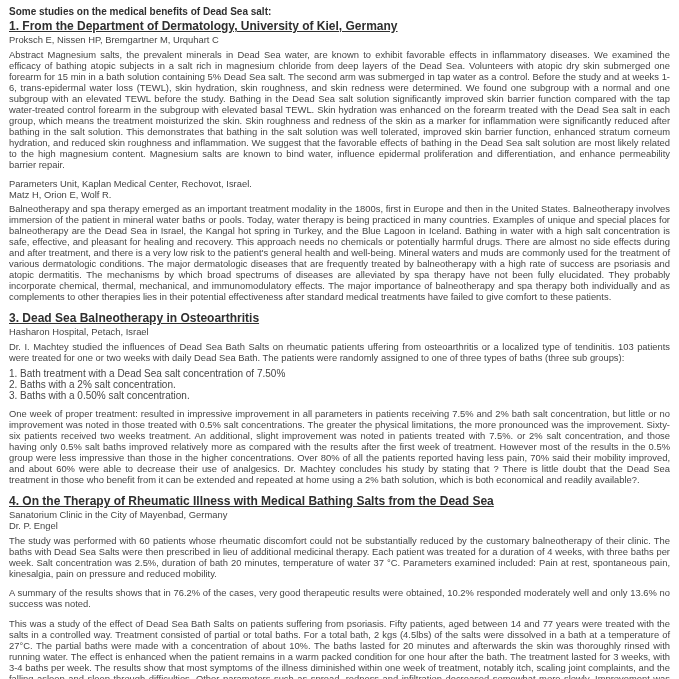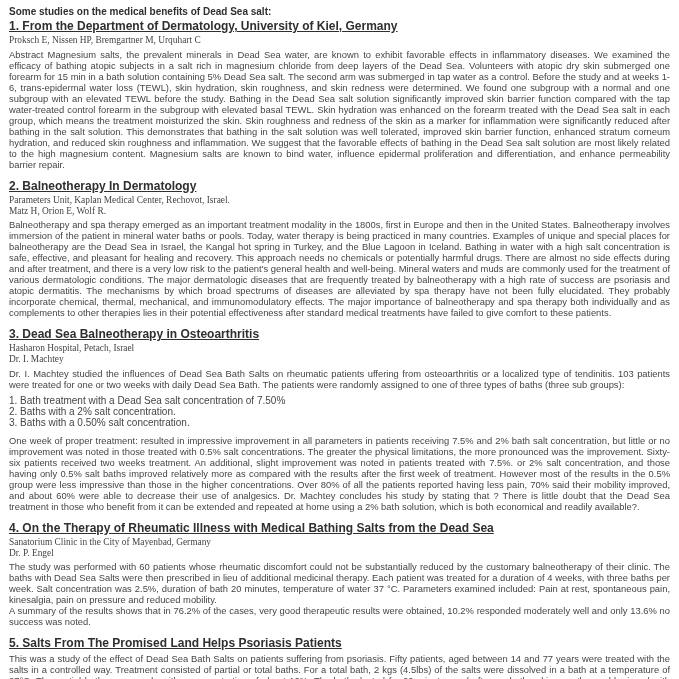--- a/index.html
+++ b/index.html
@@ -23,21 +23,20 @@
     font-size: 12px;
     font-weight: bold;
     text-decoration: underline;
     color: #2f2f2f;
     margin-bottom: 2px;
   }
   .meta {
     font-size: 9.4px;
     line-height: 10.8px;
     color: #454545;
-    font-family: Liberation Serif, serif;
   }
   p.body-text {
     font-size: 9.4px;
     line-height: 11px;
     text-align: justify;
     color: #454545;
     margin-top: 3px;
   }
   ul.plain-list {
     list-style: none;
@@ -56,45 +55,42 @@
 
   <div class="doc-title">Some studies on the medical benefits of Dead Sea salt:</div>
 
   <section>
     <div class="sec-heading">1. From the Department of Dermatology, University of Kiel, Germany</div>
     <div class="meta">Proksch E, Nissen HP, Bremgartner M, Urquhart C</div>
     <p class="body-text">Abstract Magnesium salts, the prevalent minerals in Dead Sea water, are known to exhibit favorable effects in inflammatory diseases. We examined the efficacy of bathing atopic subjects in a salt rich in magnesium chloride from deep layers of the Dead Sea. Volunteers with atopic dry skin submerged one forearm for 15 min in a bath solution containing 5% Dead Sea salt. The second arm was submerged in tap water as a control. Before the study and at weeks 1-6, trans-epidermal water loss (TEWL), skin hydration, skin roughness, and skin redness were determined. We found one subgroup with a normal and one subgroup with an elevated TEWL before the study. Bathing in the Dead Sea salt solution significantly improved skin barrier function compared with the tap water-treated control forearm in the subgroup with elevated basal TEWL. Skin hydration was enhanced on the forearm treated with the Dead Sea salt in each group, which means the treatment moisturized the skin. Skin roughness and redness of the skin as a marker for inflammation were significantly reduced after bathing in the salt solution. This demonstrates that bathing in the salt solution was well tolerated, improved skin barrier function, enhanced stratum corneum hydration, and reduced skin roughness and inflammation. We suggest that the favorable effects of bathing in the Dead Sea salt solution are most likely related to the high magnesium content. Magnesium salts are known to bind water, influence epidermal proliferation and differentiation, and enhance permeability barrier repair.</p>
   </section>
 
   <section>
-    <div class="sec-heading">2. Balneotherapy In Dermatology</div>
     <div class="meta">Parameters Unit, Kaplan Medical Center, Rechovot, Israel.</div>
     <div class="meta">Matz H, Orion E, Wolf R.</div>
     <p class="body-text">Balneotherapy and spa therapy emerged as an important treatment modality in the 1800s, first in Europe and then in the United States. Balneotherapy involves immersion of the patient in mineral water baths or pools. Today, water therapy is being practiced in many countries. Examples of unique and special places for balneotherapy are the Dead Sea in Israel, the Kangal hot spring in Turkey, and the Blue Lagoon in Iceland. Bathing in water with a high salt concentration is safe, effective, and pleasant for healing and recovery. This approach needs no chemicals or potentially harmful drugs. There are almost no side effects during and after treatment, and there is a very low risk to the patient's general health and well-being. Mineral waters and muds are commonly used for the treatment of various dermatologic conditions. The major dermatologic diseases that are frequently treated by balneotherapy with a high rate of success are psoriasis and atopic dermatitis. The mechanisms by which broad spectrums of diseases are alleviated by spa therapy have not been fully elucidated. They probably incorporate chemical, thermal, mechanical, and immunomodulatory effects. The major importance of balneotherapy and spa therapy both individually and as complements to other therapies lies in their potential effectiveness after standard medical treatments have failed to give comfort to these patients.</p>
   </section>
 
   <section>
     <div class="sec-heading">3. Dead Sea Balneotherapy in Osteoarthritis</div>
     <div class="meta">Hasharon Hospital, Petach, Israel</div>
-    <div class="meta">Dr. I. Machtey</div>
     <p class="body-text">Dr. I. Machtey studied the influences of Dead Sea Bath Salts on rheumatic patients uffering from osteoarthritis or a localized type of tendinitis. 103 patients were treated for one or two weeks with daily Dead Sea Bath. The patients were randomly assigned to one of three types of baths (three sub groups):</p>
     <ul class="plain-list">
       <li>1. Bath treatment with a Dead Sea salt concentration of 7.50%</li>
       <li>2. Baths with a 2% salt concentration.</li>
       <li>3. Baths with a 0.50% salt concentration.</li>
     </ul>
     <p class="body-text">One week of proper treatment: resulted in impressive improvement in all parameters in patients receiving 7.5% and 2% bath salt concentration, but little or no improvement was noted in those treated with 0.5% salt concentrations. The greater the physical limitations, the more pronounced was the improvement. Sixty-six patients received two weeks treatment. An additional, slight improvement was noted in patients treated with 7.5%. or 2% salt concentration, and those having only 0.5% salt baths improved relatively more as compared with the results after the first week of treatment. However most of the results in the 0.5% group were less impressive than those in the higher concentrations. Over 80% of all the patients reported having less pain, 70% said their mobility improved, and about 60% were able to decrease their use of analgesics. Dr. Machtey concludes his study by stating that ? There is little doubt that the Dead Sea treatment in those who benefit from it can be extended and repeated at home using a 2% bath solution, which is both economical and readily available?.</p>
   </section>
 
   <section>
     <div class="sec-heading">4. On the Therapy of Rheumatic Illness with Medical Bathing Salts from the Dead Sea</div>
     <div class="meta">Sanatorium Clinic in the City of Mayenbad, Germany</div>
     <div class="meta">Dr. P. Engel</div>
     <p class="body-text">The study was performed with 60 patients whose rheumatic discomfort could not be substantially reduced by the customary balneotherapy of their clinic. The baths with Dead Sea Salts were then prescribed in lieu of additional medicinal therapy. Each patient was treated for a duration of 4 weeks, with three baths per week. Salt concentration was 2.5%, duration of bath 20 minutes, temperature of water 37 °C. Parameters examined included: Pain at rest, spontaneous pain, kinesalgia, pain on pressure and reduced mobility.</p>
-    <p class="body-text" style="margin-top:0;">A summary of the results shows that in 76.2% of the cases, very good therapeutic results were obtained, 10.2% responded moderately well and only 13.6% no success was noted.</p>
+    <p class="body-text" style="margin-top:8px;">A summary of the results shows that in 76.2% of the cases, very good therapeutic results were obtained, 10.2% responded moderately well and only 13.6% no success was noted.</p>
   </section>
 
   <section>
-    <div class="sec-heading">5. Salts From The Promised Land Helps Psoriasis Patients</div>
     <p class="body-text">This was a study of the effect of Dead Sea Bath Salts on patients suffering from psoriasis. Fifty patients, aged between 14 and 77 years were treated with the salts in a controlled way. Treatment consisted of partial or total baths. For a total bath, 2 kgs (4.5lbs) of the salts were dissolved in a bath at a temperature of 27°C. The partial baths were made with a concentration of about 10%. The baths lasted for 20 minutes and afterwards the skin was thoroughly rinsed with running water. The effect is enhanced when the patient remains in a warm packed condition for one hour after the bath. The treatment lasted for 3 weeks, with 3-4 baths per week. The results show that most symptoms of the illness diminished within one week of treatment, notably itch, scaling joint complaints, and the falling asleep and sleep through difficulties. Other parameters such as spread, redness and infiltration decreased somewhat more slowly. Improvement was steady - the four week treatment left the patients essentially free from complaints. Dr. Arndt points out that of particular importance from the patient's point of view is the rapid relief from such irritating a symptom as itching. There is a corresponding relief from sleeping disturbances, which were rather wide-spread prior to treatment. The drastic decrease in scaling within one week can be interpreted by physician and patient alike as a further proof of the course outlined above: Healing was total in 27 patients (54%), whereas in 22 cases there was a marked impressive improvement. Tolerance was excellent in all 50 cases. There were no side effects whatsoever, dermatological or otherwise.</p>
   </section>
 
 </div>
 
 </body></html>

